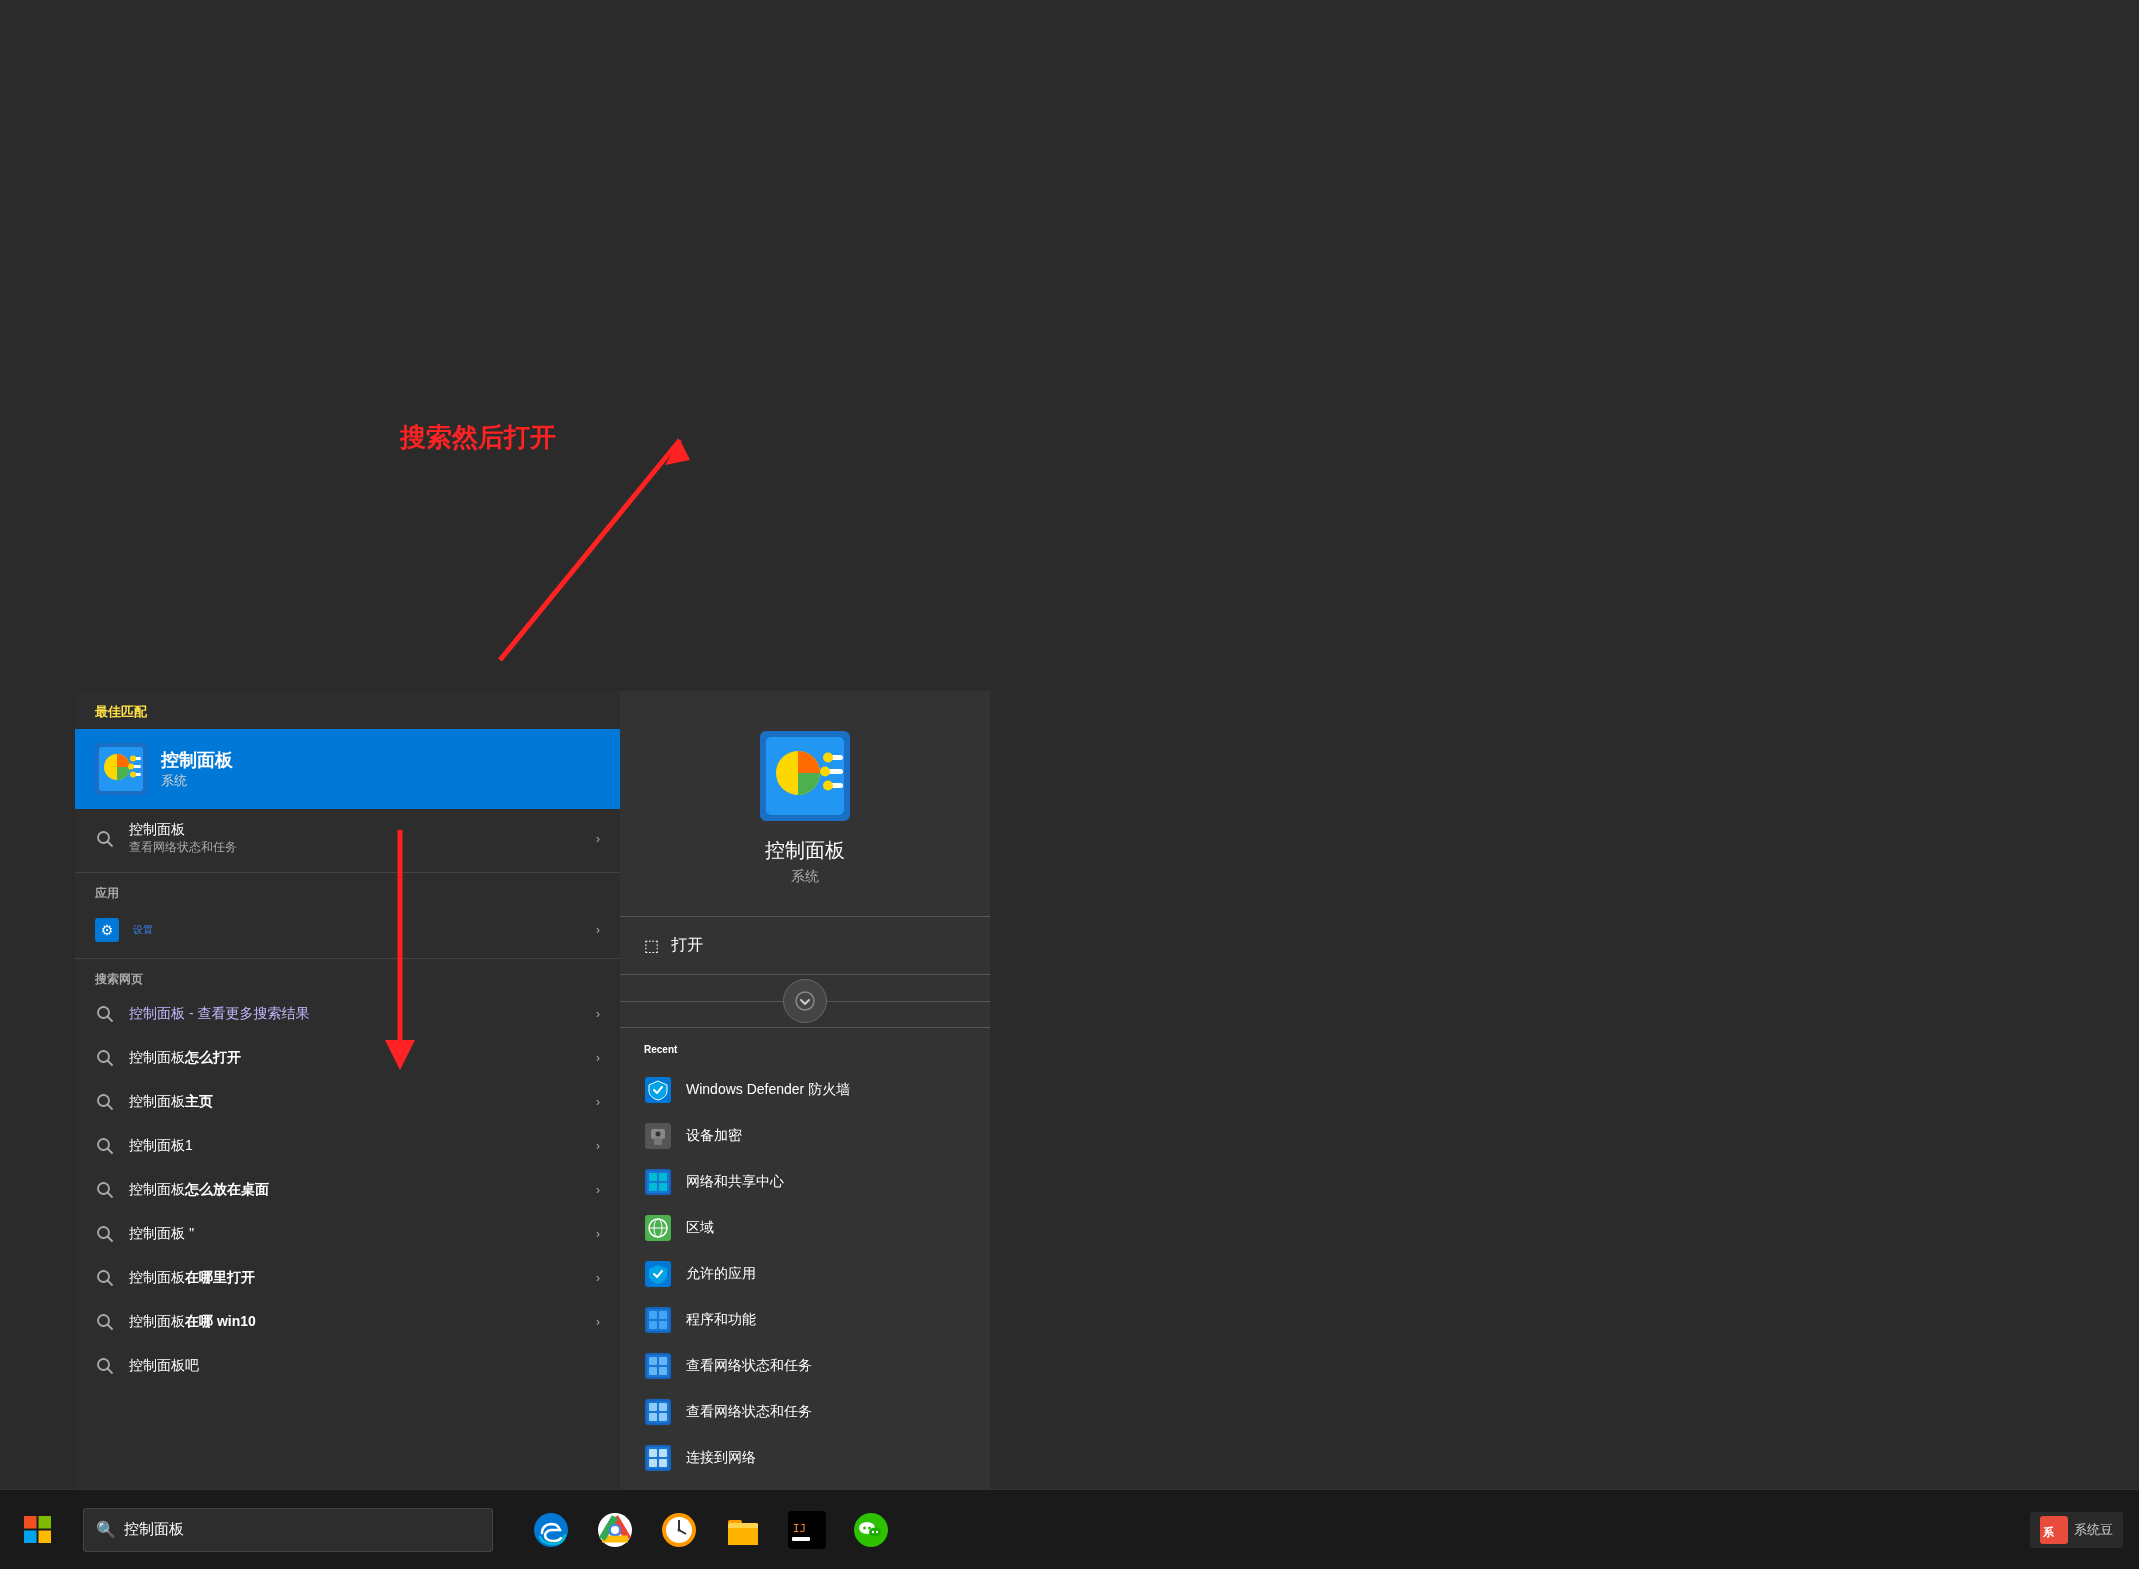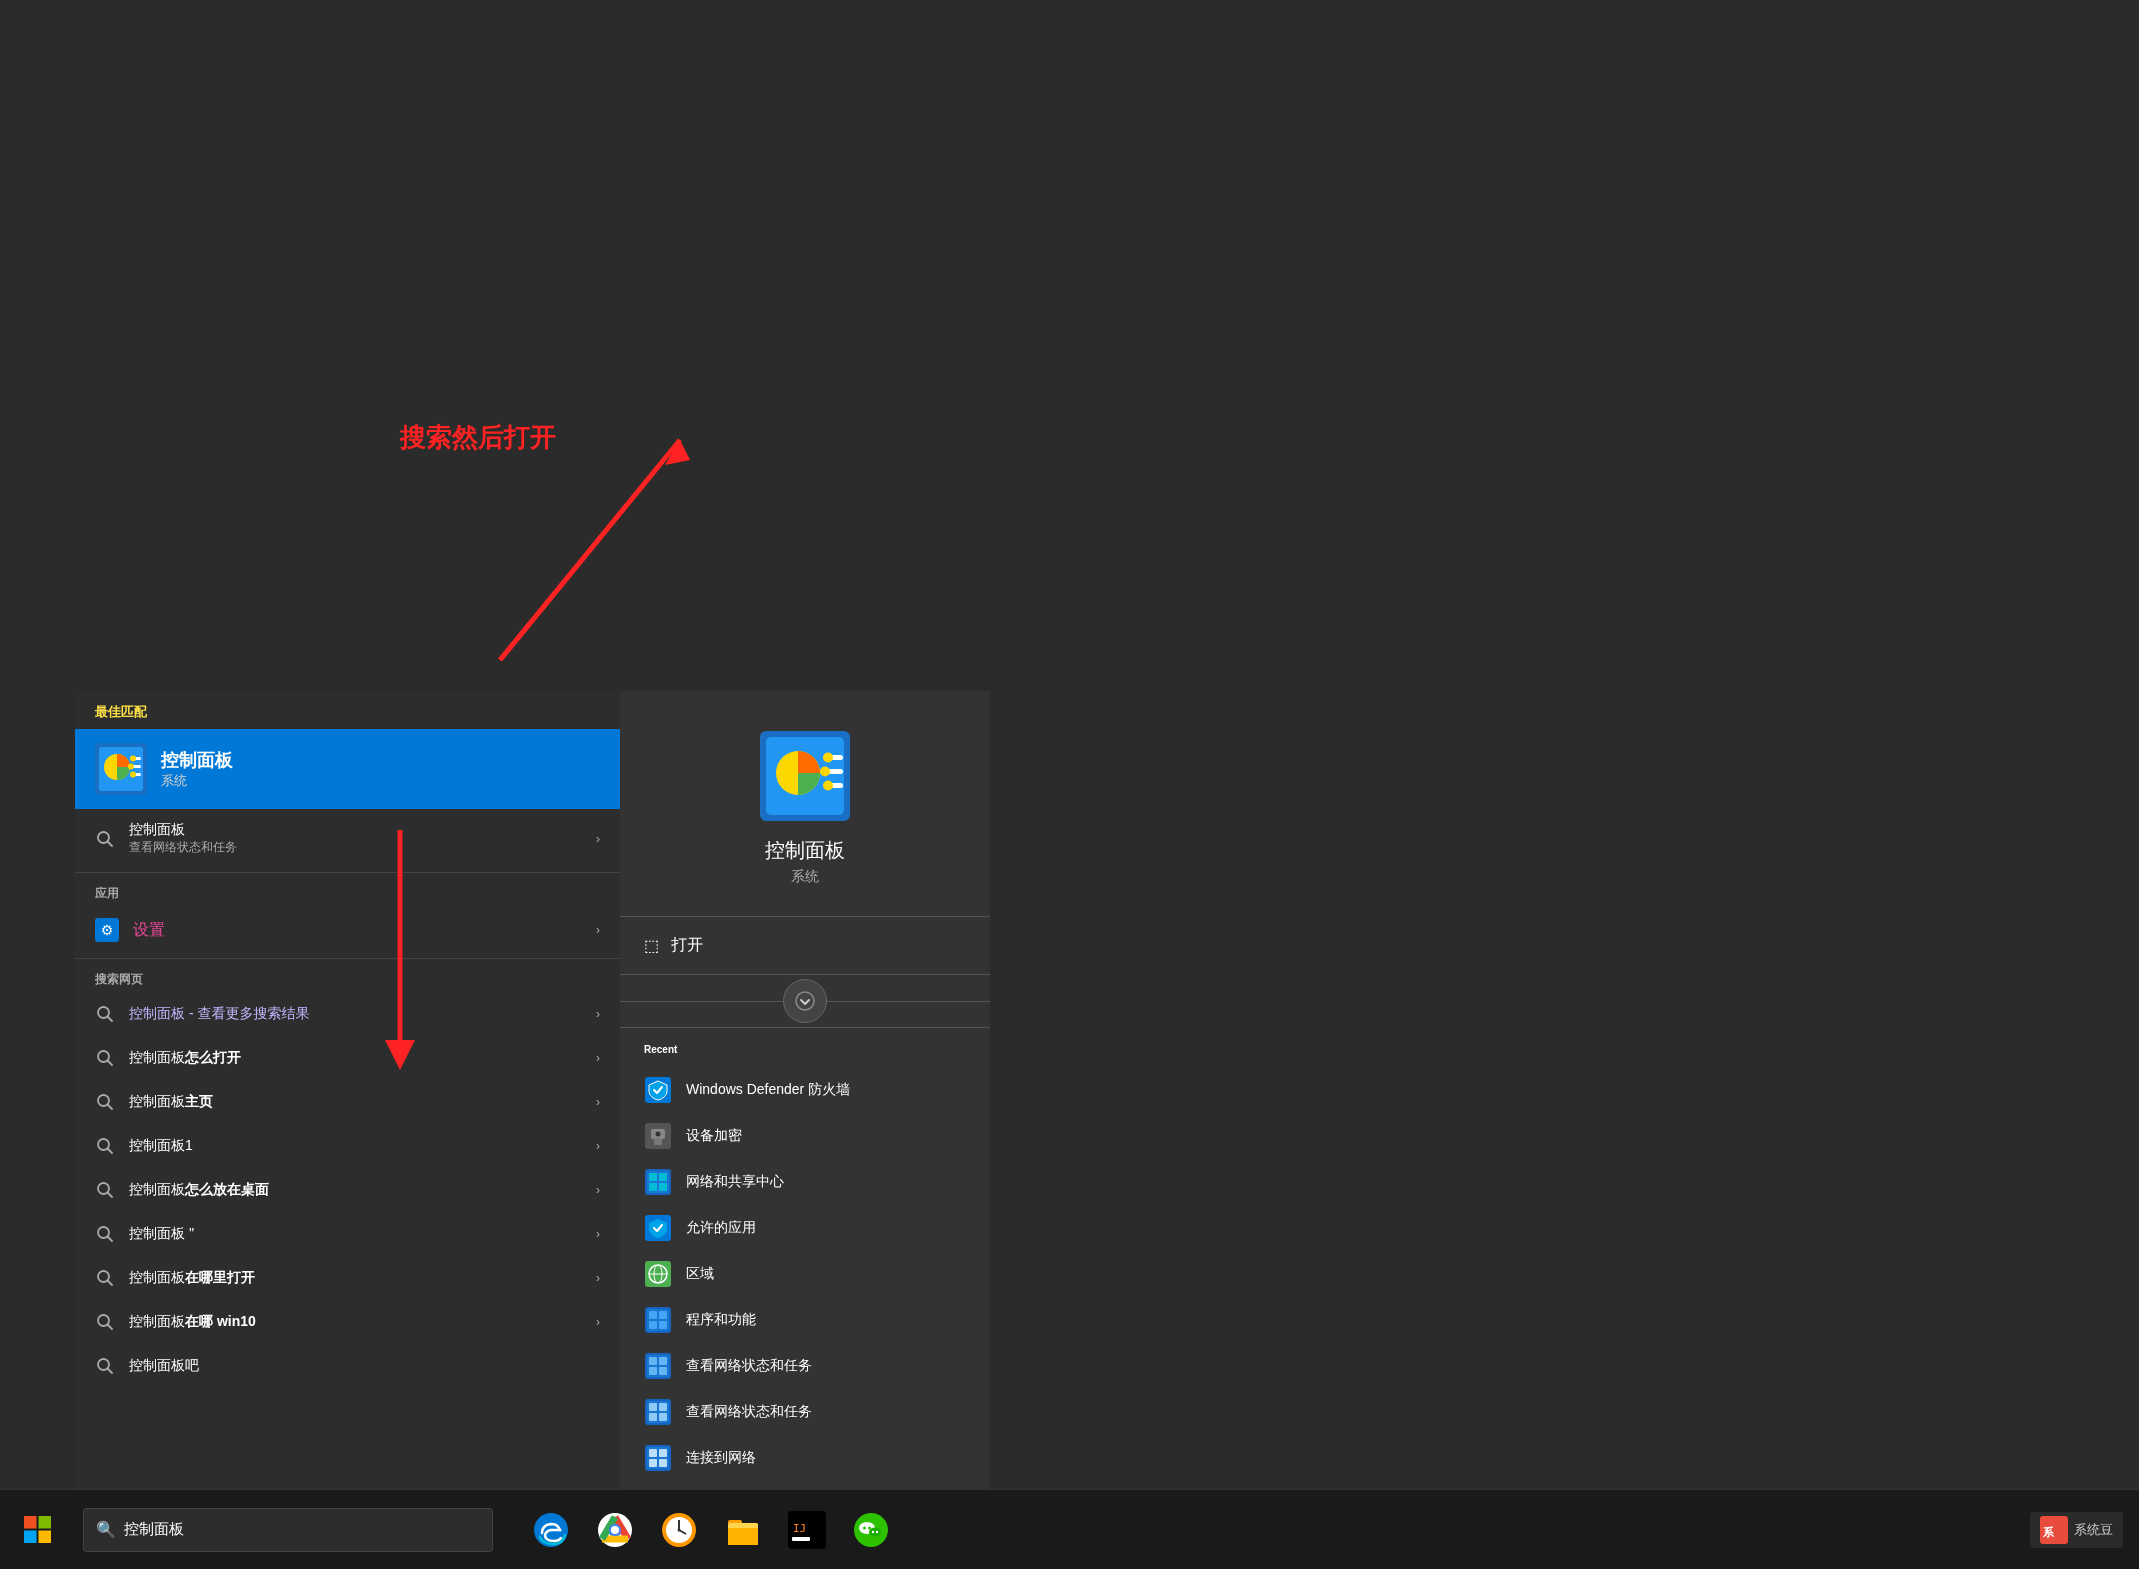--- a/index.html
+++ b/index.html
@@ -370,21 +370,21 @@
       </div>
       <span class="chevron-right">›</span>
     </div>
 
     <div class="divider-line"></div>
 
     <div class="section-label">应用</div>
 
     <div class="result-row">
       <div class="gear-icon-small settings-icon-blue">⚙</div>
-      <span style="color:#ec4899;font-size:16px;">设置</span>
+      <span style="color:#3b82f6;font-size:10px;">设置</span>
       <span class="chevron-right">›</span>
     </div>
 
     <div class="divider-line"></div>
 
     <div class="section-label">搜索网页</div>
 
     <div class="result-row">
       <div class="search-icon">
         <svg width="18" height="18" viewBox="0 0 18 18" fill="none">
@@ -564,38 +564,38 @@
             <rect x="4" y="14" width="8" height="8" rx="1" fill="#00BCD4"></rect>
             <rect x="14" y="14" width="8" height="8" rx="1" fill="#00BCD4"></rect>
           </svg>
         </div>
         <span>网络和共享中心</span>
       </div>
 
       <div class="recent-item">
         <div class="recent-icon">
           <svg width="26" height="26" viewBox="0 0 26 26">
-            <rect width="26" height="26" rx="3" fill="#0078d7"></rect>
-            <path d="M13 4 L22 8 L22 14 C22 18.4 17.9 21.8 13 23 C8.1 21.8 4 18.4 4 14 L4 8 Z" fill="#00a2e8"></path>
-            <path d="M9 13 L12 16 L17 10" stroke="white" stroke-width="2" stroke-linecap="round" stroke-linejoin="round" fill="none"></path>
-          </svg>
-        </div>
-        <span>允许的应用</span>
-      </div>
-
-      <div class="recent-item">
-        <div class="recent-icon">
-          <svg width="26" height="26" viewBox="0 0 26 26">
             <rect width="26" height="26" rx="3" fill="#4CAF50"></rect>
             <circle cx="13" cy="13" r="9" fill="none" stroke="white" stroke-width="1.5"></circle>
             <ellipse cx="13" cy="13" rx="4" ry="9" fill="none" stroke="white" stroke-width="1"></ellipse>
             <line x1="4" y1="13" x2="22" y2="13" stroke="white" stroke-width="1"></line>
           </svg>
         </div>
         <span>区域</span>
+      </div>
+
+      <div class="recent-item">
+        <div class="recent-icon">
+          <svg width="26" height="26" viewBox="0 0 26 26">
+            <rect width="26" height="26" rx="3" fill="#0078d7"></rect>
+            <path d="M13 4 L22 8 L22 14 C22 18.4 17.9 21.8 13 23 C8.1 21.8 4 18.4 4 14 L4 8 Z" fill="#00a2e8"></path>
+            <path d="M9 13 L12 16 L17 10" stroke="white" stroke-width="2" stroke-linecap="round" stroke-linejoin="round" fill="none"></path>
+          </svg>
+        </div>
+        <span>允许的应用</span>
       </div>
 
       <div class="recent-item">
         <div class="recent-icon">
           <svg width="26" height="26" viewBox="0 0 26 26">
             <rect width="26" height="26" rx="3" fill="#1565C0"></rect>
             <rect x="2" y="2" width="22" height="22" rx="2" fill="#1976D2"></rect>
             <rect x="4" y="4" width="8" height="8" rx="1" fill="#42A5F5"></rect>
             <rect x="14" y="4" width="8" height="8" rx="1" fill="#42A5F5"></rect>
             <rect x="4" y="14" width="8" height="8" rx="1" fill="#42A5F5"></rect>

